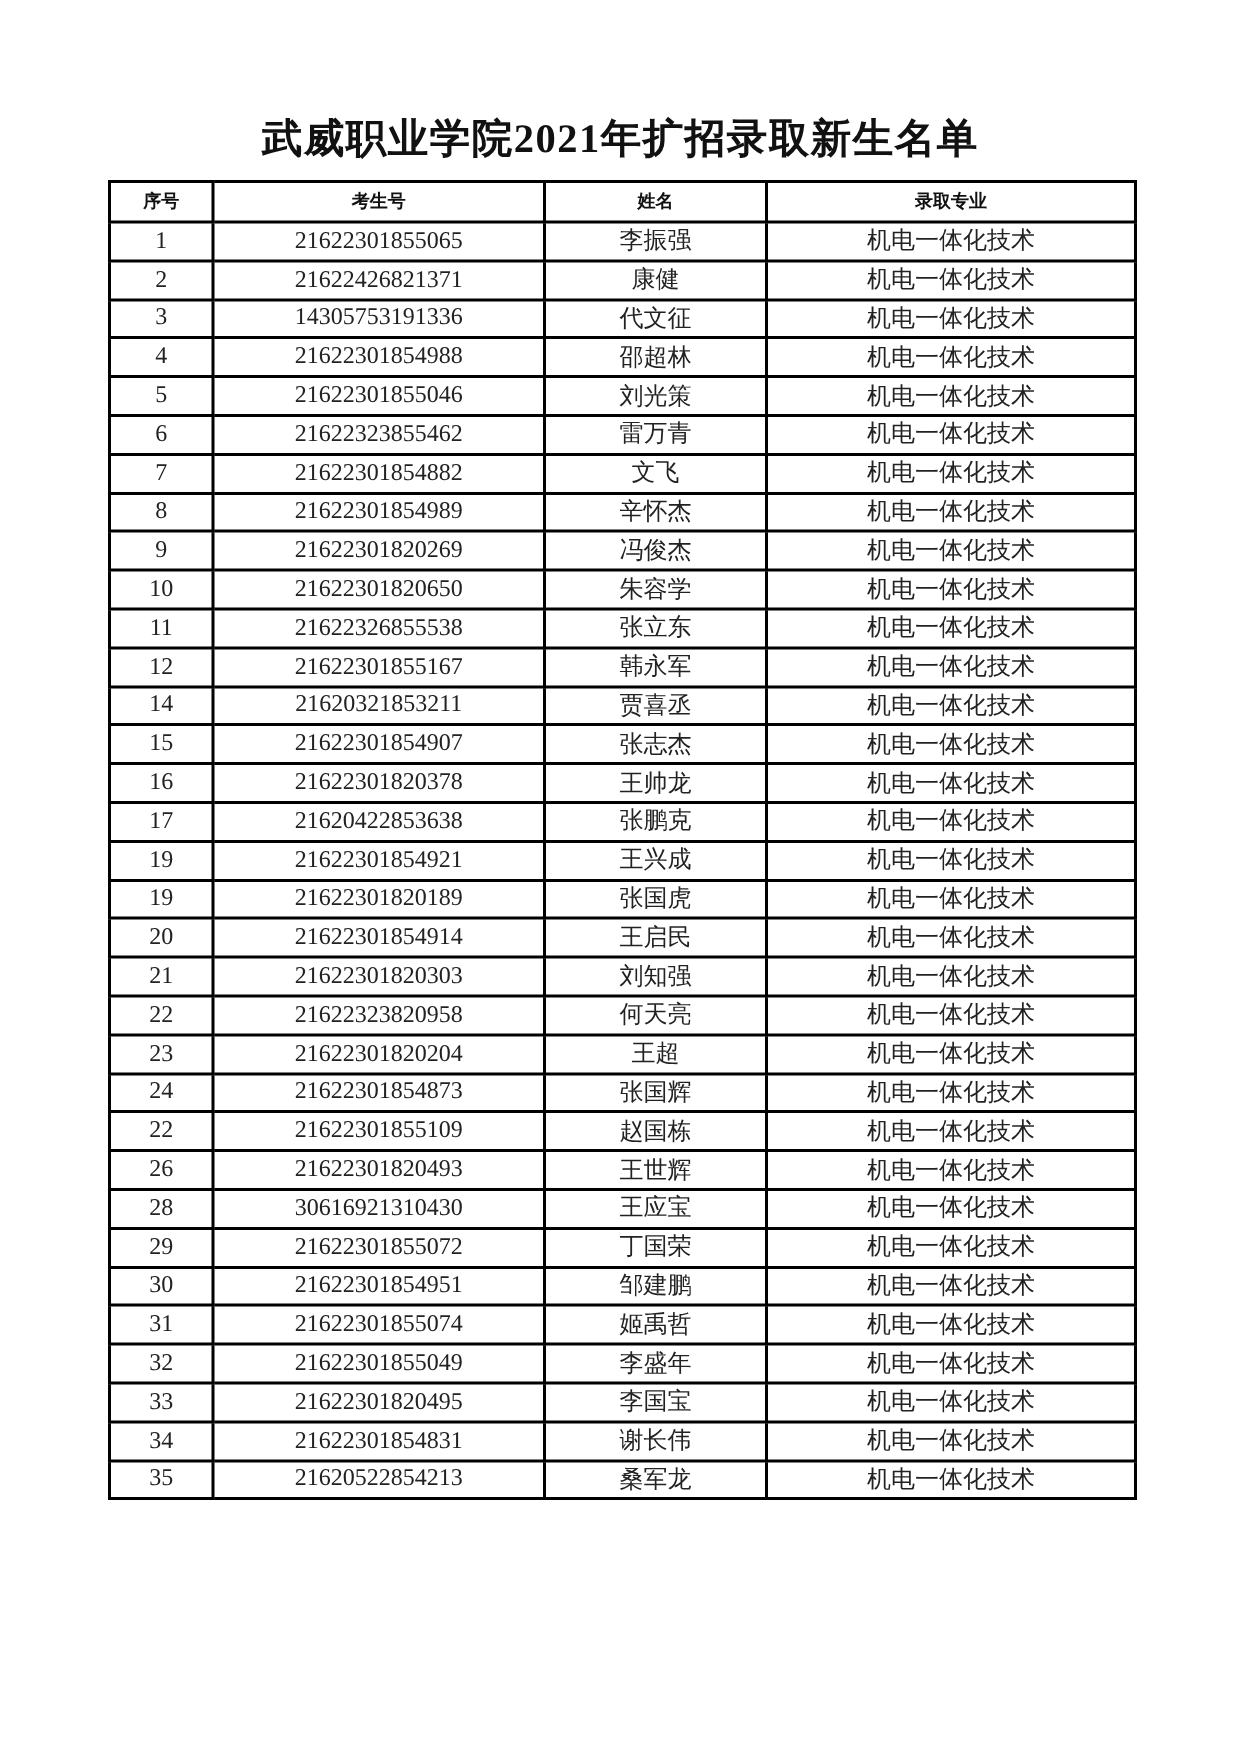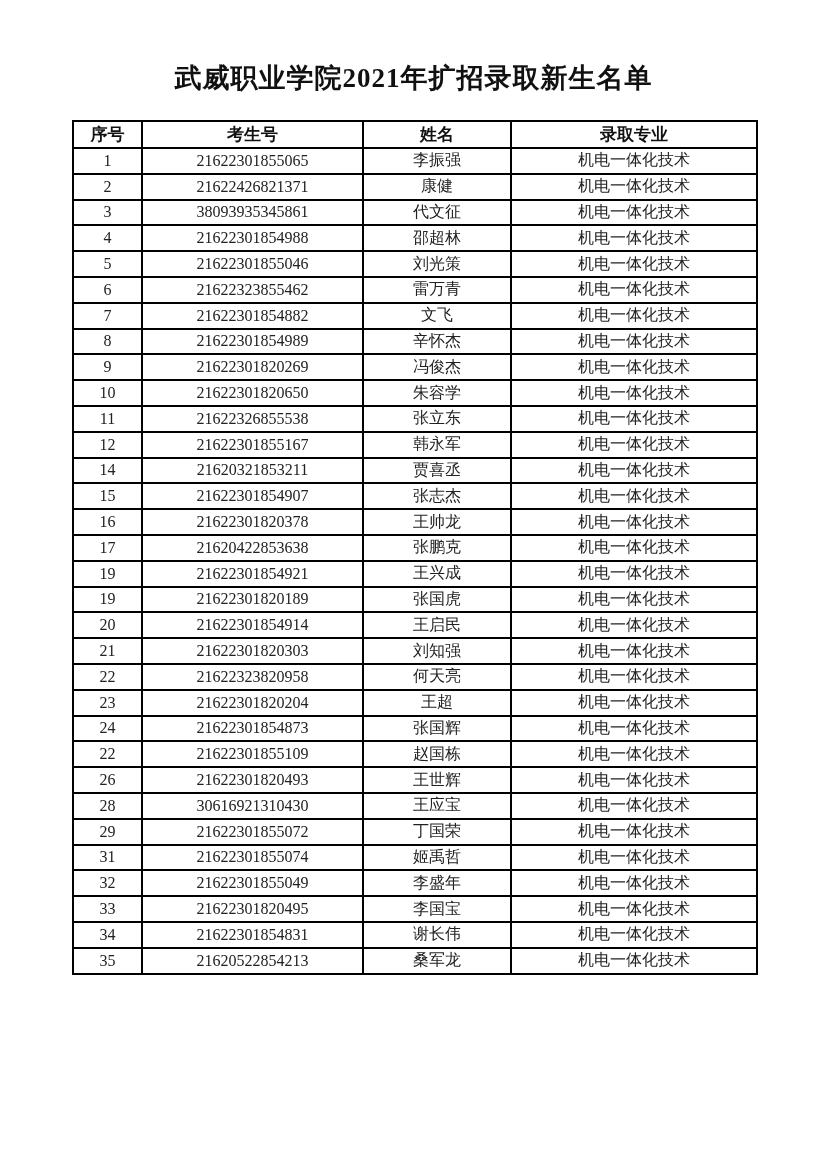--- a/index.html
+++ b/index.html
@@ -17,21 +17,21 @@
   }
   .page {
     position: absolute;
     left: 0; top: 0;
     width: 827px;
     height: 1170px;
     background: #ffffff;
   }
   .page-title {
     position: absolute;
-    top: 60px;
+    top: 74px;
     left: 0;
     width: 827px;
     text-align: center;
     font-size: 27px;
     font-weight: 700;
     letter-spacing: 1px;
     margin: 0;
     color: #111111;
   }
   table.roster {
@@ -47,21 +47,21 @@
   table.roster td {
     border: 2px solid #000000;
     text-align: center;
     vertical-align: middle;
     padding: 0;
     overflow: hidden;
     white-space: nowrap;
   }
   table.roster th {
     height: 25px;
-    font-size: 17px;
+    font-size: 12px;
     font-weight: 700;
     color: #111111;
     margin-left: 31px;
   }
   table.roster td {
     height: 23.8px;
     font-size: 16px;
     font-weight: 400;
     color: #222222;
   }
@@ -100,21 +100,21 @@
           <td>机电一体化技术</td>
         </tr>
         <tr>
           <td>2</td>
           <td>21622426821371</td>
           <td>康健</td>
           <td>机电一体化技术</td>
         </tr>
         <tr>
           <td>3</td>
-          <td>38093935345861</td>
+          <td>14305753191336</td>
           <td>代文征</td>
           <td>机电一体化技术</td>
         </tr>
         <tr>
           <td>4</td>
           <td>21622301854988</td>
           <td>邵超林</td>
           <td>机电一体化技术</td>
         </tr>
         <tr>
@@ -249,20 +249,26 @@
           <td>王应宝</td>
           <td>机电一体化技术</td>
         </tr>
         <tr>
           <td>29</td>
           <td>21622301855072</td>
           <td>丁国荣</td>
           <td>机电一体化技术</td>
         </tr>
         <tr>
+          <td>30</td>
+          <td>21622301854951</td>
+          <td>邹建鹏</td>
+          <td>机电一体化技术</td>
+        </tr>
+        <tr>
           <td>31</td>
           <td>21622301855074</td>
           <td>姬禹哲</td>
           <td>机电一体化技术</td>
         </tr>
         <tr>
           <td>32</td>
           <td>21622301855049</td>
           <td>李盛年</td>
           <td>机电一体化技术</td>

